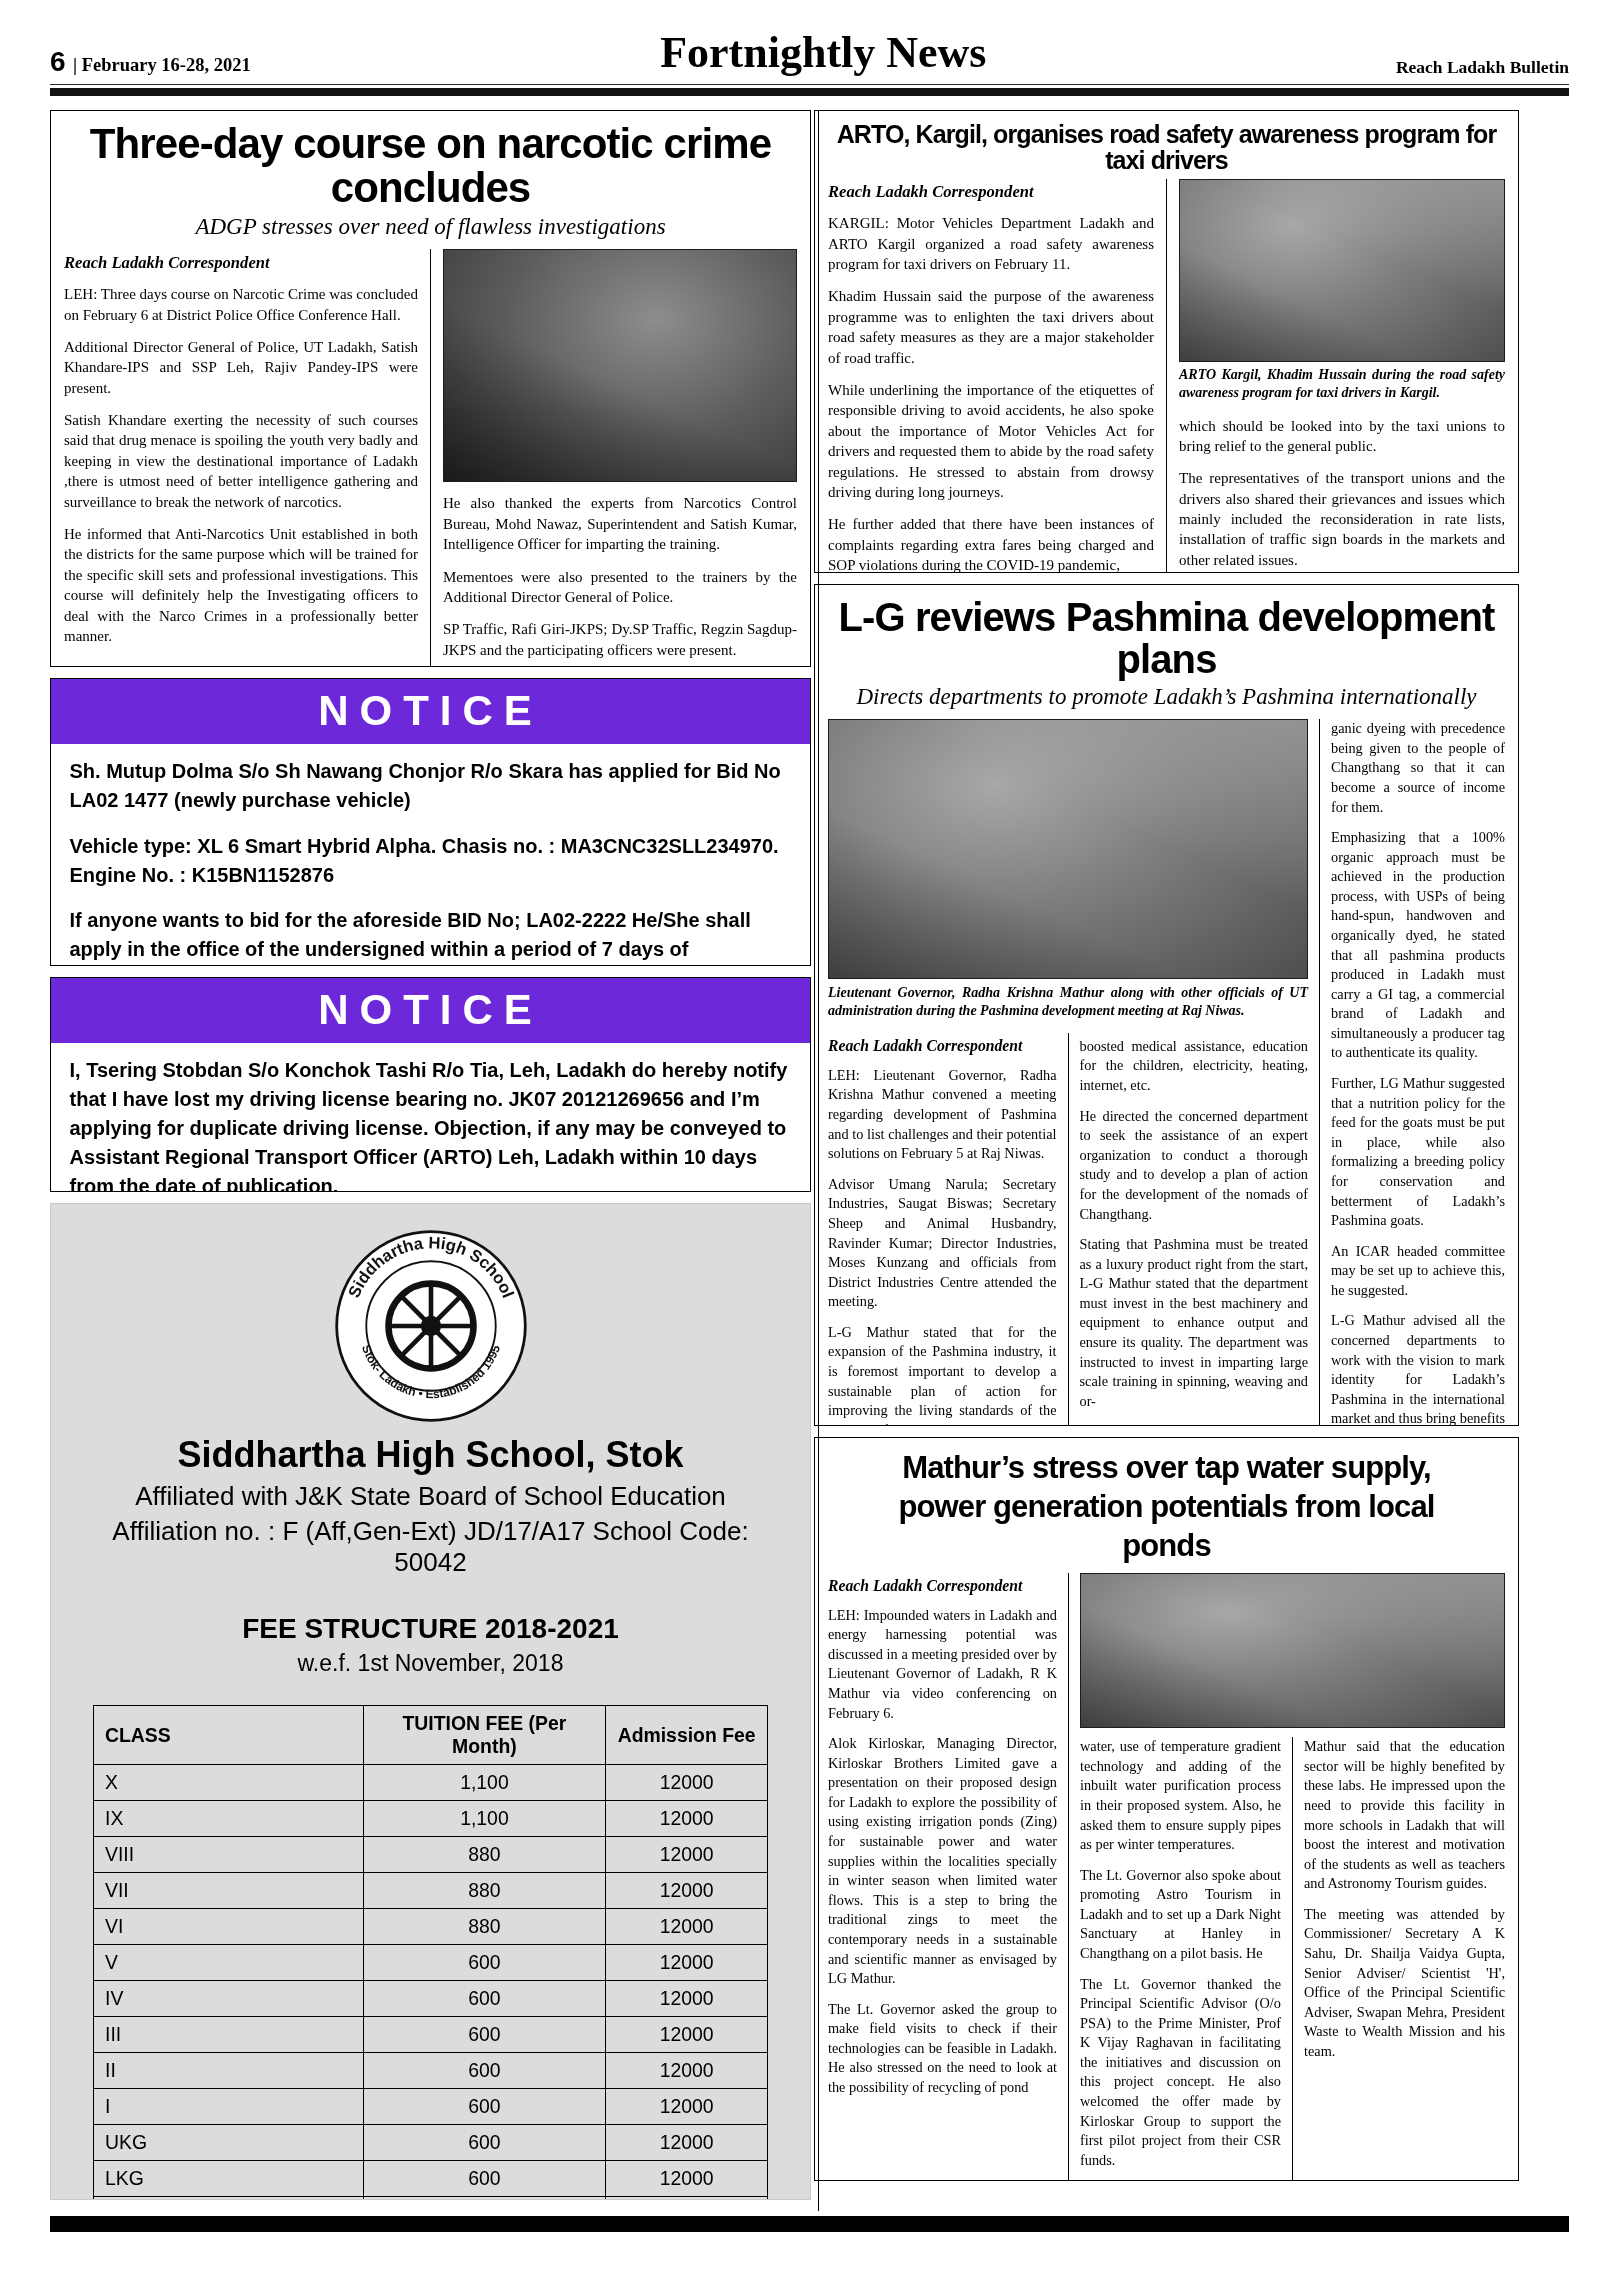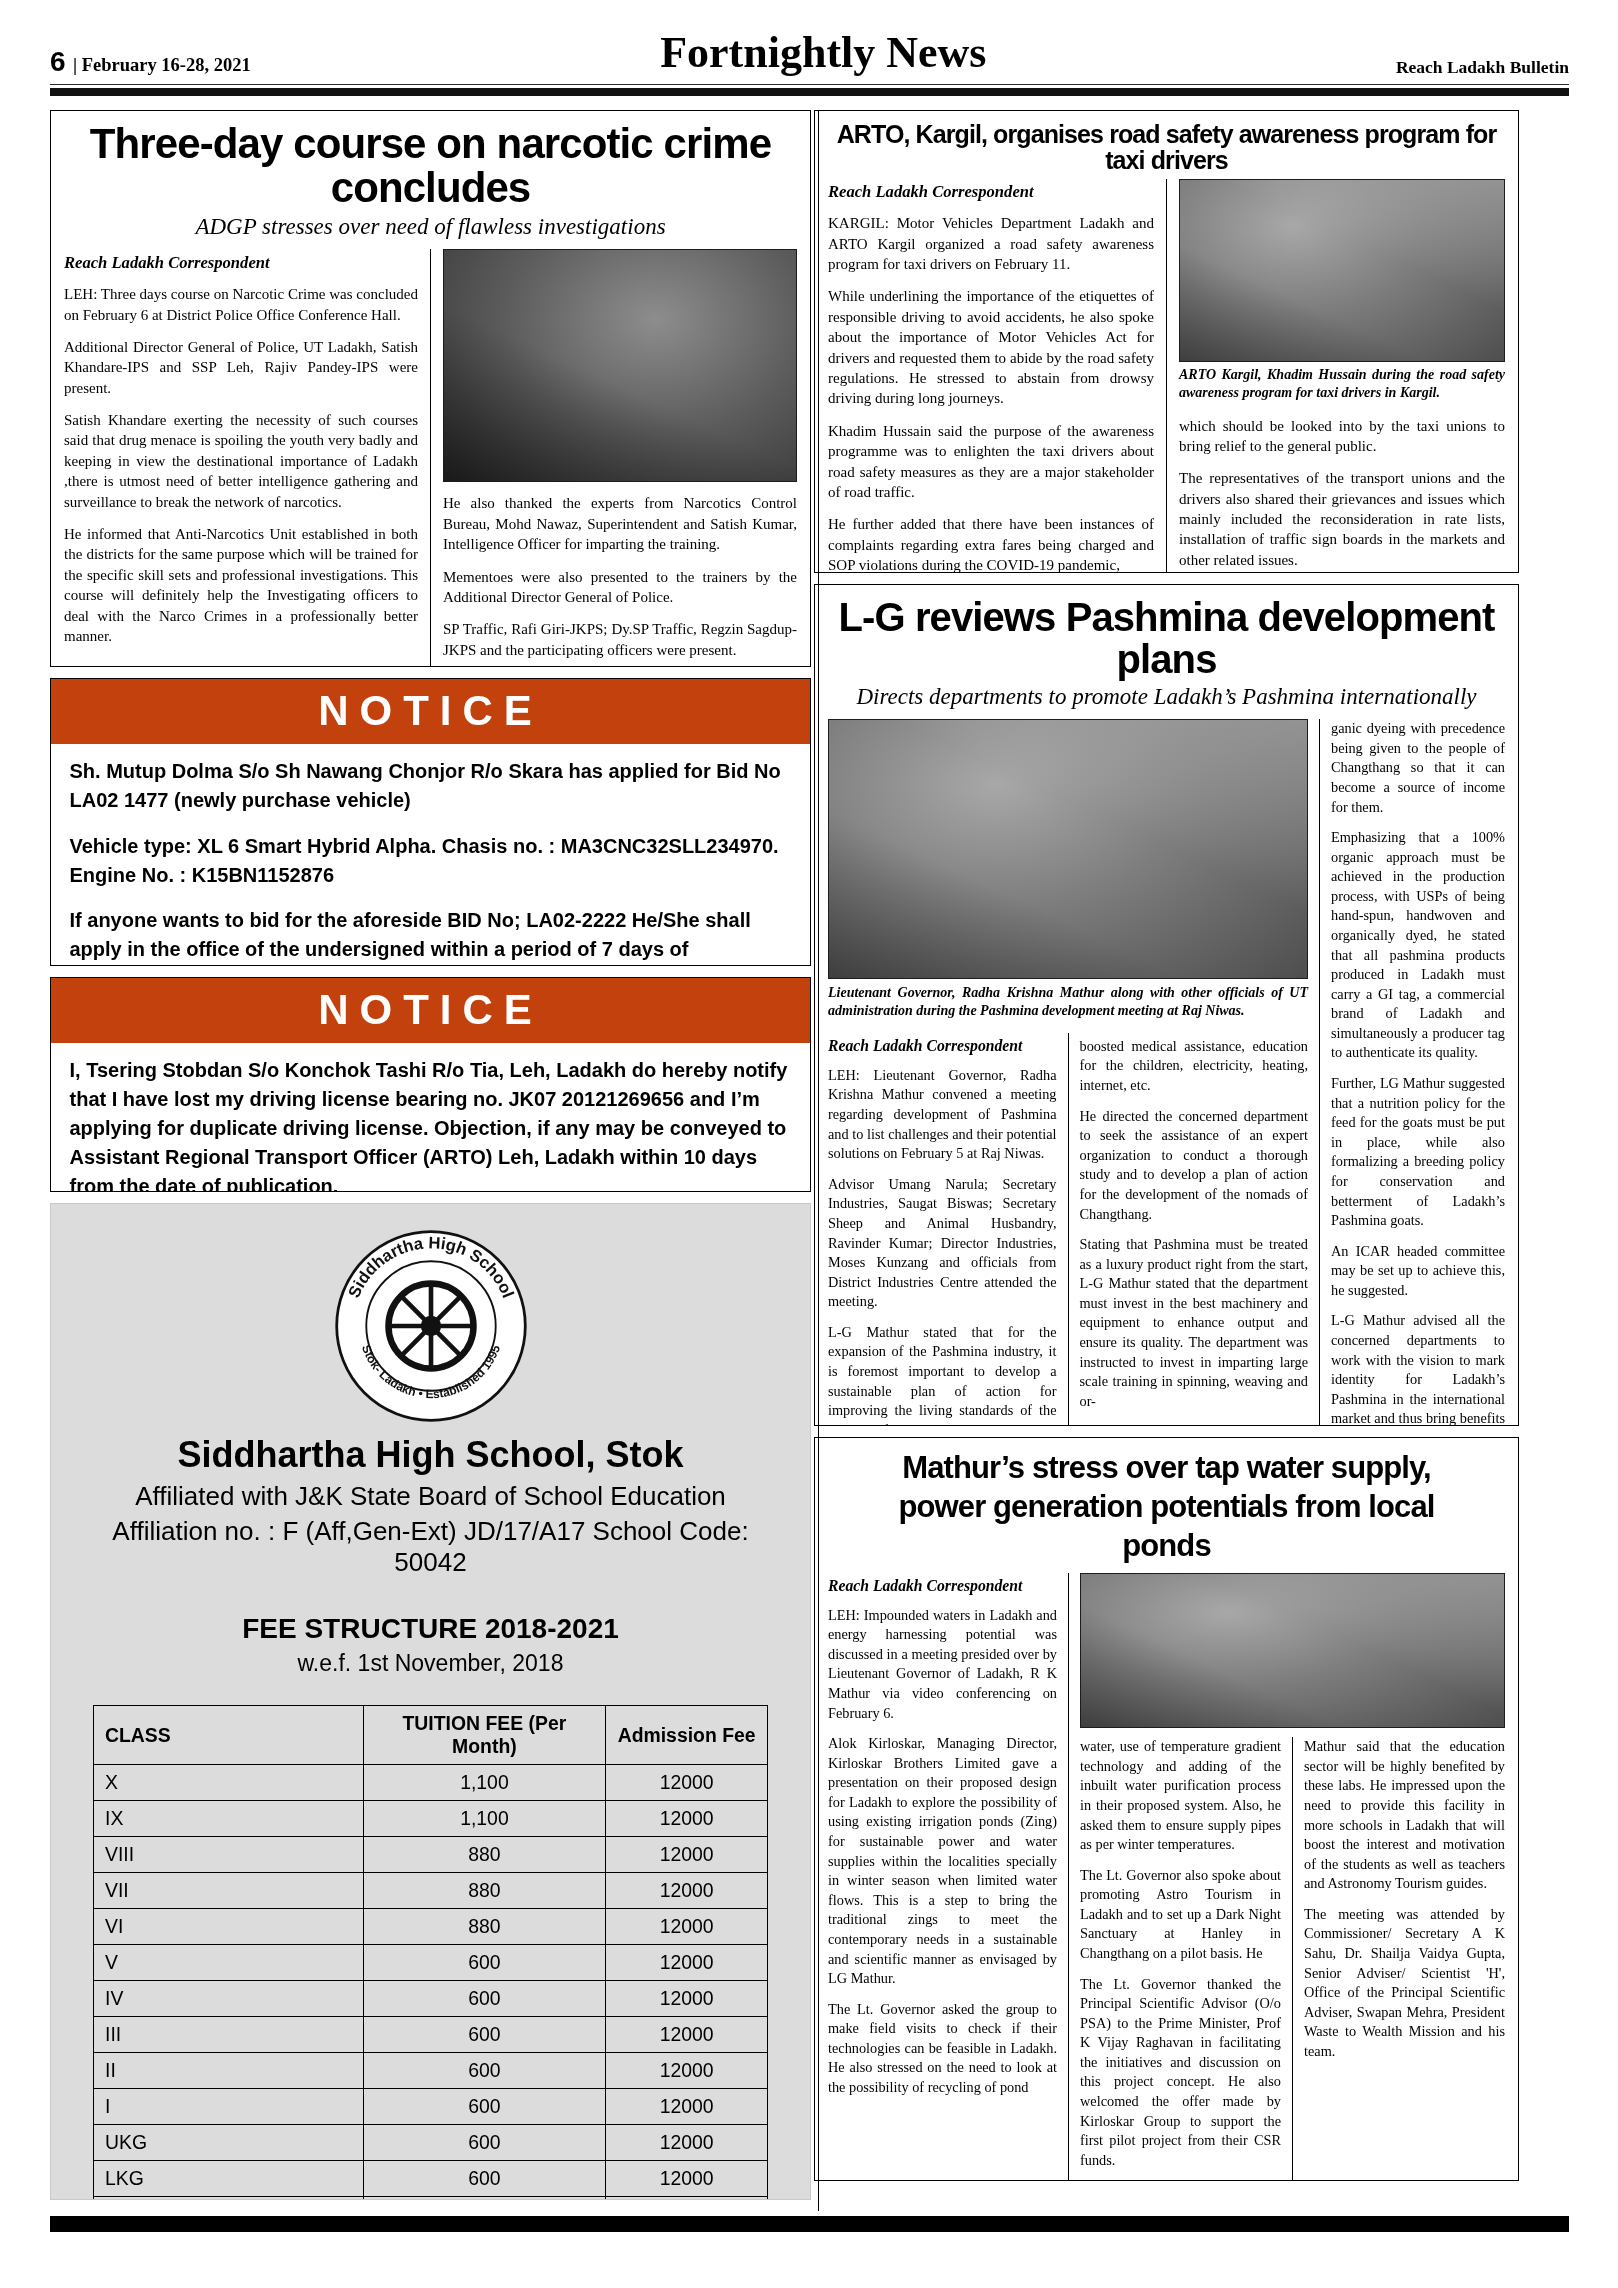--- a/index.html
+++ b/index.html
@@ -53,21 +53,21 @@
       linear-gradient(205deg, rgba(255,255,255,.30) 0%, rgba(255,255,255,0) 40%),
       radial-gradient(ellipse at 35% 25%, #a8a8a8 0%, #7d7d7d 45%, #4e4e4e 100%);
   }
   .photo.dark { background:
       linear-gradient(25deg, rgba(0,0,0,.5) 0%, rgba(0,0,0,0) 45%),
       radial-gradient(ellipse at 60% 30%, #8d8d8d 0%, #5c5c5c 50%, #333 100%); }
   .caption { font-weight:bold; font-style:italic; font-size:14px; line-height:1.3; margin:4.6px 0 13px; text-align:justify; }
 
   
   .notice { border:1.8px solid #000; padding:0; }
-  .notice-head { background:#c2410c; color:#fff; text-align:center;
+  .notice-head { background:#6d28d9; color:#fff; text-align:center;
     font-family:"Liberation Sans",sans-serif; font-weight:bold;
     font-size:42px; letter-spacing:11px; padding:7.4px 0 9.2px; }
   .notice-body { padding:13px 18.5px 9.2px; font-family:"Liberation Sans",sans-serif; font-weight:bold; }
   .notice-body p { font-size:20px; line-height:1.45; margin:0 0 16.6px; }
 
   
   .school { background:#dcdcdc; border:0.9px solid #bbb; box-sizing:border-box; padding:18.5px 42px 0; text-align:center; }
   .logo-wrap { margin:5.5px auto 9.2px; width:196px; height:196px; }
   .school-name { font-family:"Liberation Sans",sans-serif; font-weight:bold; font-size:36px; margin:7.4px 0 5.5px; }
   .affil1 { font-family:"Liberation Sans",sans-serif; font-size:26px; margin:0 0 3.7px; }
@@ -275,22 +275,22 @@
     </div>
 
     <div class="col-right">
 
       <div class="box box-arto">
         <div class="headline hl-arto">ARTO, Kargil, organises road safety awareness program for taxi drivers</div>
         <div class="cols2 body2">
           <div class="col">
             <div class="byline">Reach Ladakh Correspondent</div>
             <p>KARGIL: Motor Vehicles Department Ladakh and ARTO Kargil organized a road safety awareness program for taxi drivers on February 11.</p>
+            <p>Khadim Hussain said the purpose of the awareness programme was to enlighten the taxi drivers about road safety  measures as they are a major stakeholder of road traffic.</p>
             <p>While underlining the importance of the etiquettes of responsible driving to avoid accidents, he also spoke about the importance of Motor Vehicles Act for drivers and requested them to abide by the road safety regulations.  He stressed to abstain from drowsy driving during long journeys.</p>
-            <p>Khadim Hussain said the purpose of the awareness programme was to enlighten the taxi drivers about road safety  measures as they are a major stakeholder of road traffic.</p>
             <p>He further added that there have been instances of complaints regarding extra fares being charged and SOP violations during the COVID-19 pandemic,</p>
           </div>
           <div class="col">
             <div class="photo" style="width:100%;height:183px;margin-bottom:3.7px;"></div>
             <div class="caption">ARTO Kargil, Khadim Hussain during the road safety awareness program for taxi drivers in Kargil.</div>
             <p>which should be looked into by the taxi unions to bring relief to the general public.</p>
             <p>The representatives of the transport unions and the drivers also shared their grievances and issues which mainly included the reconsideration in rate lists, installation of traffic sign boards in the markets and other related issues.</p>
           </div>
         </div>
       </div>

